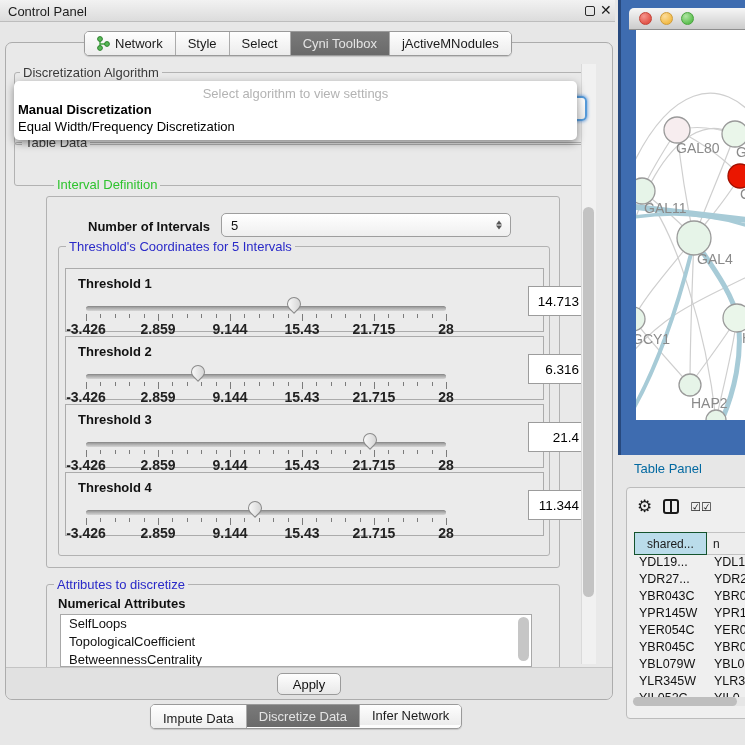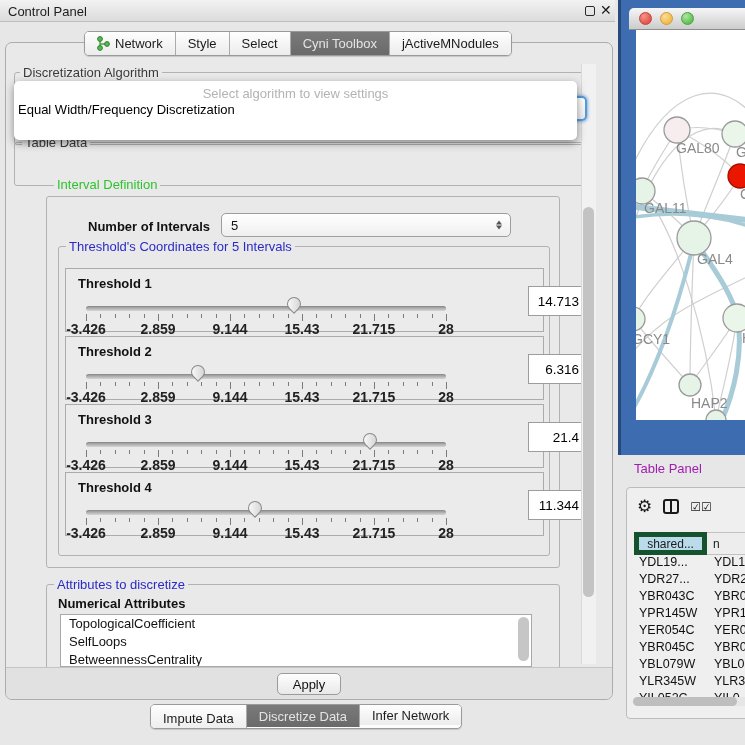--- a/index.html
+++ b/index.html
@@ -90,32 +90,32 @@
     border-left:3px solid #27497E; }
   #net-titlebar { position:absolute; left:8px; top:8px; width:140px; height:22px;
     background:linear-gradient(#F6F6F6,#CCCCCC); border-bottom:1px solid #8E8E8E;
     border-radius:5px 0 0 0; display:flex; align-items:center; gap:8px; padding-left:10px; }
   .light { width:13px; height:13px; border-radius:50%; }
   .light.red    { background:radial-gradient(circle at 35% 30%,#F5958D,#E3554A 70%); border:1px solid #C24237; }
   .light.yellow { background:radial-gradient(circle at 35% 30%,#FBDC9C,#F3BC49 70%); border:1px solid #CE9B3A; }
   .light.green  { background:radial-gradient(circle at 35% 30%,#B1E5A4,#5FC153 70%); border:1px solid #49A23E; }
   #net-canvas { position:absolute; left:15px; top:30px; width:125px; height:390px; background:#FFF; overflow:hidden; }
 
-  #table-panel-title { left:634px; top:461px; font-size:13px; color:#a21caf; }
+  #table-panel-title { left:634px; top:461px; font-size:13px; color:#0369a1; }
   #table-panel { left:626px; top:487px; width:130px; height:232px; background:#EFEFEF;
     border:1px solid #BCBCBC; border-radius:4px; }
   #tp-toolbar { position:absolute; left:10px; top:10px; display:flex; align-items:center; gap:11px; }
   #gear-icon { font-size:17px; color:#1a1a1a; line-height:17px; }
   #split-icon { width:16px; height:15px; border:2px solid #1a1a1a; border-radius:3px; position:relative; }
   #split-icon::after { content:""; position:absolute; left:5px; top:0; width:2px; height:11px; background:#1a1a1a; }
   .cbx { font-size:12px; color:#1a1a1a; }
   #tp-table { position:absolute; left:7px; top:44px; width:130px; }
   .tp-hrow { display:flex; height:23px; }
   .tp-hcell { font-size:12px; color:#1b1b1b; display:flex; align-items:center; justify-content:center;
-    border:5px solid #14532d; background:#BADCEA; }
+    border:1px solid #14532d; background:#BADCEA; }
   .tp-hcell.c1 { width:77px; }
   .tp-hcell.c2 { width:60px; background:#EDEDED; border:1px solid #C2C2C2; border-left:none; justify-content:flex-start; padding-left:6px; }
   .tp-row { display:flex; height:17px; font-size:12.5px; color:#111; }
   .tp-c1 { width:77px; padding-left:5px; } .tp-c2 { width:60px; padding-left:7px; }
   #tp-hscroll { position:absolute; left:6px; top:209px; width:118px; height:9px;
     background:#E6E6E6; border-radius:5px; }
   #tp-hscroll .thumb { position:absolute; left:0; top:0; width:104px; height:9px;
     background:#BEBEBE; border-radius:5px; }
 
   svg text { font-family:"Liberation Sans","DejaVu Sans",sans-serif; }
@@ -163,20 +163,21 @@
 
   <div id="algo-combo-frag" class="abs">
     <span class="spinner">
         <i class="up"></i>
         <i class="down"></i>
       </span>
   </div>
 
   <div id="algo-popup" class="abs">
     <div class="hint">Select algorithm to view settings</div>
+  <div class="opt bold">Manual Discretization</div>
       <div class="opt">Equal Width/Frequency Discretization</div>
     </div>
 
   <div class="groupbox" style="left:14px; top:142px; width:576px; height:44px;"></div>
   <span class="group-title t-dark" style="left:22px; top:135px;">Table Data</span>
 
   <div class="groupbox" style="left:46px; top:196px; width:514px; height:372px;"></div>
   <span class="group-title t-green" style="left:54px; top:177px;">Interval Definition</span>
 
   <span class="abs" style="left:88px; top:219px; font-size:13px; font-weight:bold; color:#111;">Number of Intervals</span>
@@ -358,22 +359,22 @@
           <span class="ticklabel" style="left: 360px;">28</span>
         </div>
         <input class="thr-value" type="text" value="11.344" style="">
       </div>
     </div>
 
   <div class="groupbox" style="left:46px; top:584px; width:514px; height:112px;"></div>
   <span class="group-title t-blue" style="left:54px; top:577px;">Attributes to discretize</span>
   <span class="abs" style="left:58px; top:596px; font-size:13px; font-weight:bold; color:#111;">Numerical Attributes</span>
   <div id="attr-list">
-    <div class="item">TopologicalCoefficient</div>
-      <div class="item">SelfLoops</div>
+    <div class="item">SelfLoops</div>
+      <div class="item">TopologicalCoefficient</div>
       <div class="item">BetweennessCentrality</div>
       <div id="attr-scroll"></div>
   </div>
 
   <div id="apply-strip" class="abs">
     <div id="apply-btn">Apply</div>
   </div>
 
   <div id="panel-vscroll-track" class="abs"></div>
   <div id="panel-vscroll-thumb" class="abs"></div>

